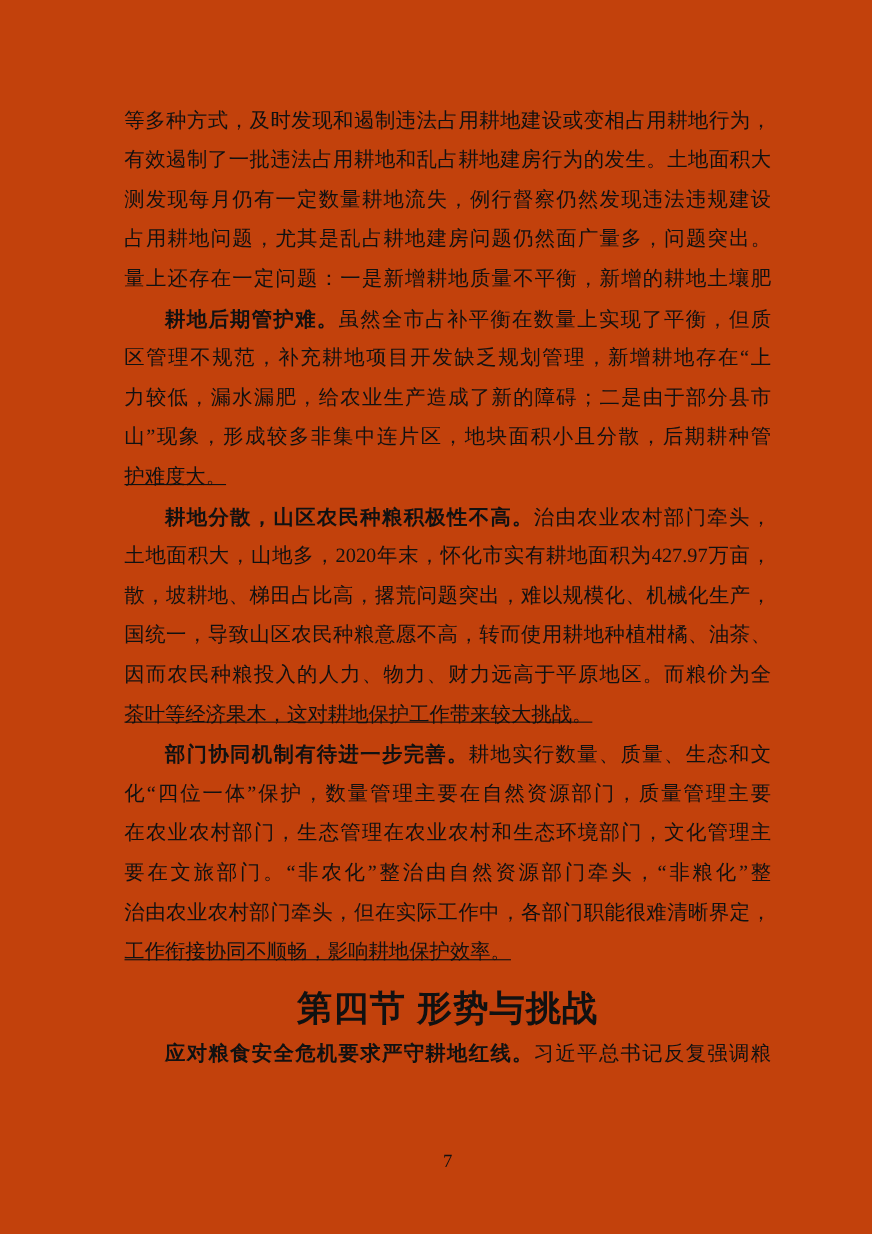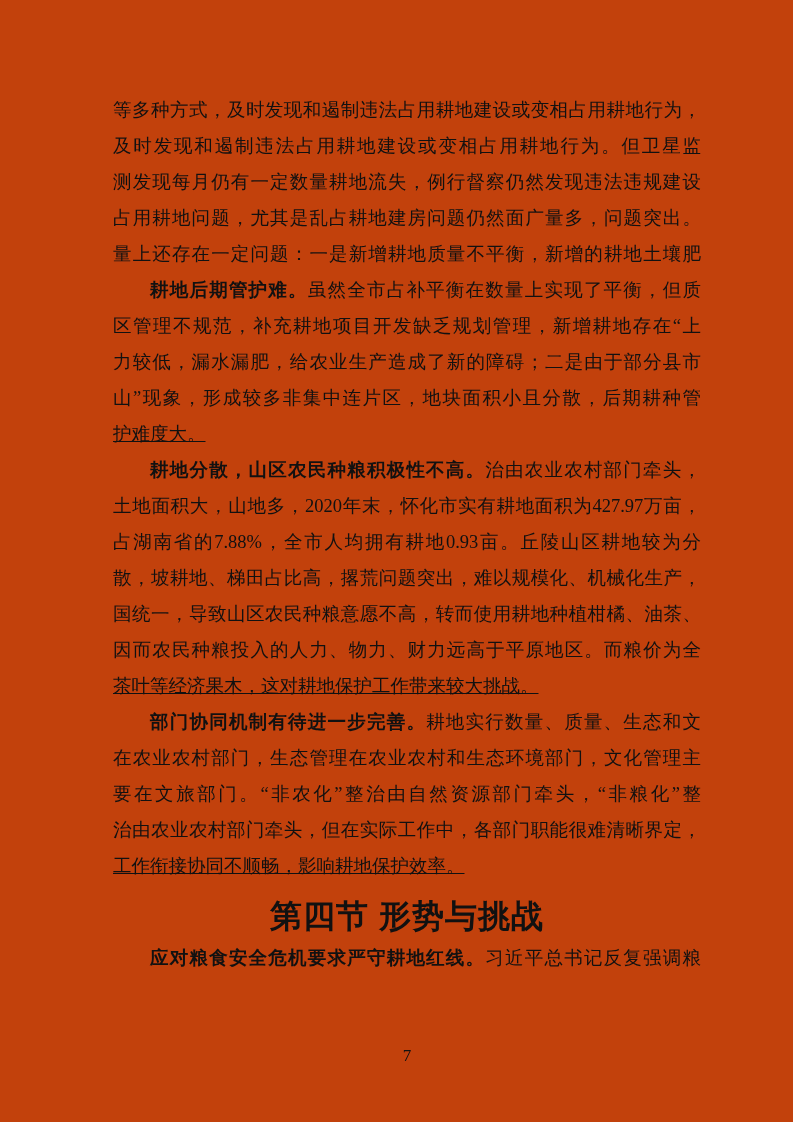--- a/index.html
+++ b/index.html
@@ -54,43 +54,43 @@
     line-height: 20px;
   }
 </style>
 </head>
 <body>
 
 <div class="page">
   <div class="content">
       <div class="para">
         <div class="line">等多种方式，及时发现和遏制违法占用耕地建设或变相占用耕地行为，</div>
-        <div class="line">及时发现和遏制违法占用耕地建设或变相占用耕地行为。但卫星监</div>
+        <div class="line">有效遏制了一批违法占用耕地和乱占耕地建房行为的发生。土地面积大</div>
         <div class="line">测发现每月仍有一定数量耕地流失，例行督察仍然发现违法违规建设</div>
         <div class="line">占用耕地问题，尤其是乱占耕地建房问题仍然面广量多，问题突出。</div>
       </div>
       <div class="para">
         <div class="line">量上还存在一定问题：一是新增耕地质量不平衡，新增的耕地土壤肥</div>
         <div class="line indent"><span class="lead">耕地后期管护难。</span><span>虽然全市占补平衡在数量上实现了平衡，但质</span></div>
         <div class="line">区管理不规范，补充耕地项目开发缺乏规划管理，新增耕地存在“上</div>
         <div class="line">力较低，漏水漏肥，给农业生产造成了新的障碍；二是由于部分县市</div>
         <div class="line">山”现象，形成较多非集中连片区，地块面积小且分散，后期耕种管</div>
         <div class="line lastline">护难度大。</div>
       </div>
       <div class="para">
         <div class="line indent"><span class="lead">耕地分散，山区农民种粮积极性不高。</span><span>治由农业农村部门牵头，</span></div>
         <div class="line">土地面积大，山地多，2020年末，怀化市实有耕地面积为427.97万亩，</div>
-        <div class="line">占湖南省的7.88%，全市人均拥有耕地0.93亩。丘陵山区耕地较为分</div>
         <div class="line">散，坡耕地、梯田占比高，撂荒问题突出，难以规模化、机械化生产，</div>
         <div class="line">国统一，导致山区农民种粮意愿不高，转而使用耕地种植柑橘、油茶、</div>
         <div class="line">因而农民种粮投入的人力、物力、财力远高于平原地区。而粮价为全</div>
         <div class="line lastline">茶叶等经济果木，这对耕地保护工作带来较大挑战。</div>
       </div>
       <div class="para">
         <div class="line indent"><span class="lead">部门协同机制有待进一步完善。</span><span>耕地实行数量、质量、生态和文</span></div>
+        <div class="line">化“四位一体”保护，数量管理主要在自然资源部门，质量管理主要</div>
         <div class="line">在农业农村部门，生态管理在农业农村和生态环境部门，文化管理主</div>
         <div class="line">要在文旅部门。“非农化”整治由自然资源部门牵头，“非粮化”整</div>
         <div class="line">治由农业农村部门牵头，但在实际工作中，各部门职能很难清晰界定，</div>
         <div class="line lastline">工作衔接协同不顺畅，影响耕地保护效率。</div>
       </div>
       <div class="sec-heading">第四节 形势与挑战</div>
       <div class="para">
         <div class="line indent"><span class="lead">应对粮食安全危机要求严守耕地红线。</span><span>习近平总书记反复强调粮</span></div>
       </div>
     </div>

